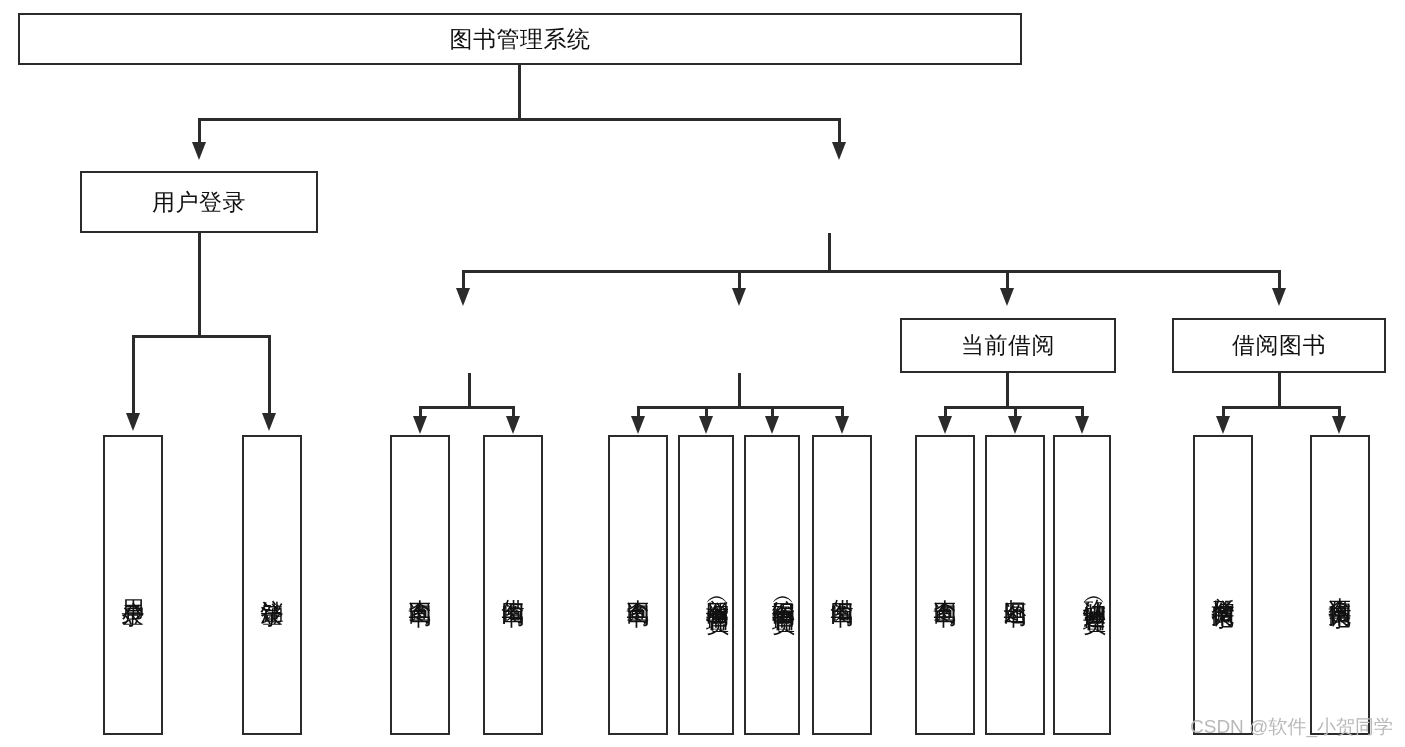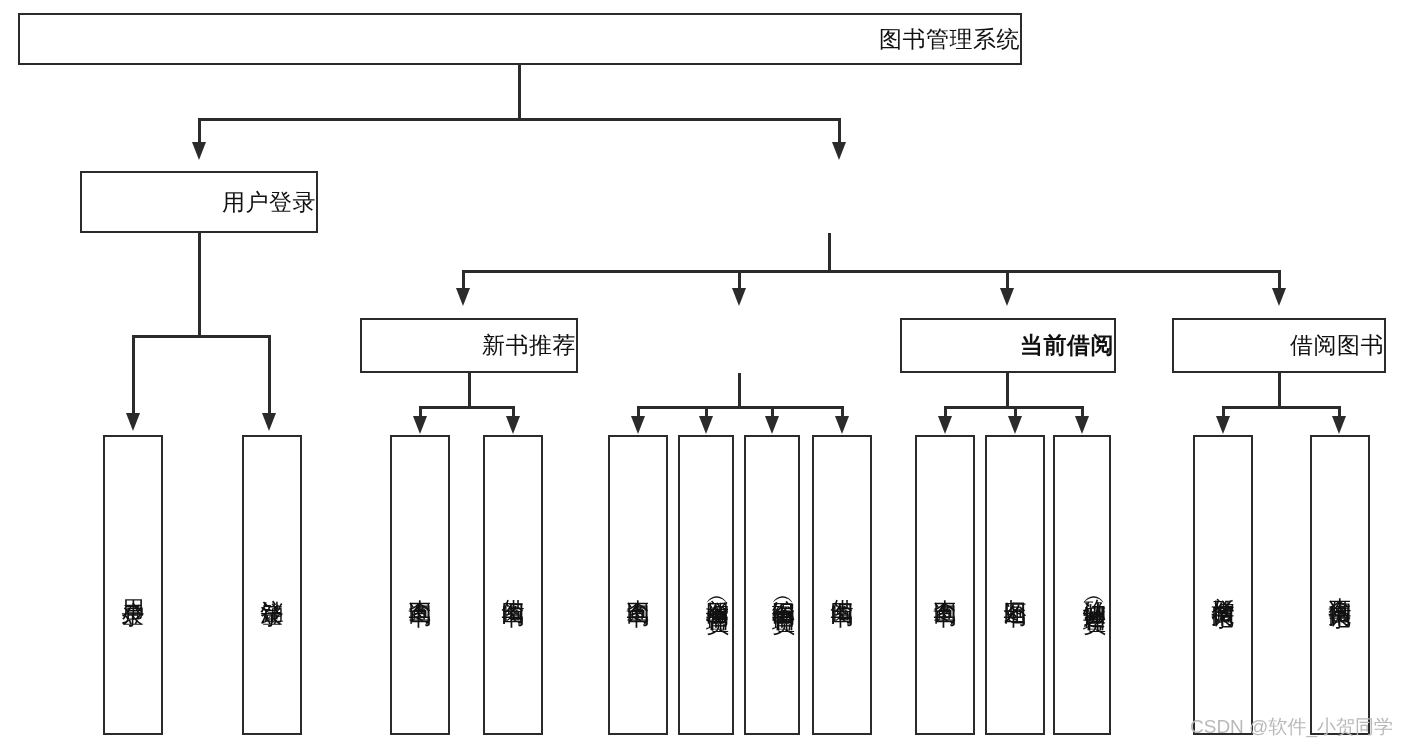--- a/index.html
+++ b/index.html
@@ -20,21 +20,21 @@
   }
   
   .node {
     position: absolute;
     box-sizing: border-box;
     border: 2.5px solid #2b2b2b;
     background: #ffffff;
     color: #111111;
     display: flex;
     align-items: center;
-    justify-content: flex-end;
+    justify-content: center;
     text-align: center;
     z-index: 3;
   }
   .node.h {
     font-size: 23px;
     line-height: 1.15;
     letter-spacing: 0.5px;
   }
   .node.v {
     writing-mode: vertical-rl;
@@ -116,24 +116,21 @@
 
   <div class="vline" style="left:738px; top:270px; width:2.5px; height:20px;"></div>
   <div class="arrow" style="left:732px; top:288px;"></div>
 
   <div class="vline" style="left:1006px; top:270px; width:2.5px; height:20px;"></div>
   <div class="arrow" style="left:1000px; top:288px;"></div>
 
   <div class="vline" style="left:1278px; top:270px; width:2.5px; height:20px;"></div>
   <div class="arrow" style="left:1272px; top:288px;"></div>
 
-  <div class="node h" style="left:360px; top:318px; width:218px; height:55px;">
-    <span>新书推荐</span>
-  </div>
-  <div class="node h" style="left:900px; top:318px; width:216px; height:55px;font-weight:bold;">
+  <div class="node h" style="left:900px; top:318px; width:216px; height:55px;">
     <span>当前借阅</span>
   </div>
   <div class="node h" style="left:1172px; top:318px; width:214px; height:55px;">
     <span>借阅图书</span>
   </div>
 
   <div class="vline" style="left:468px; top:373px; width:2.5px; height:33px;"></div>
   <div class="hline" style="left:419px; top:406px; width:95px; height:2.5px;"></div>
   <div class="vline" style="left:419px; top:406px; width:2.5px; height:12px;"></div>
   <div class="arrow" style="left:413px; top:416px;"></div>

